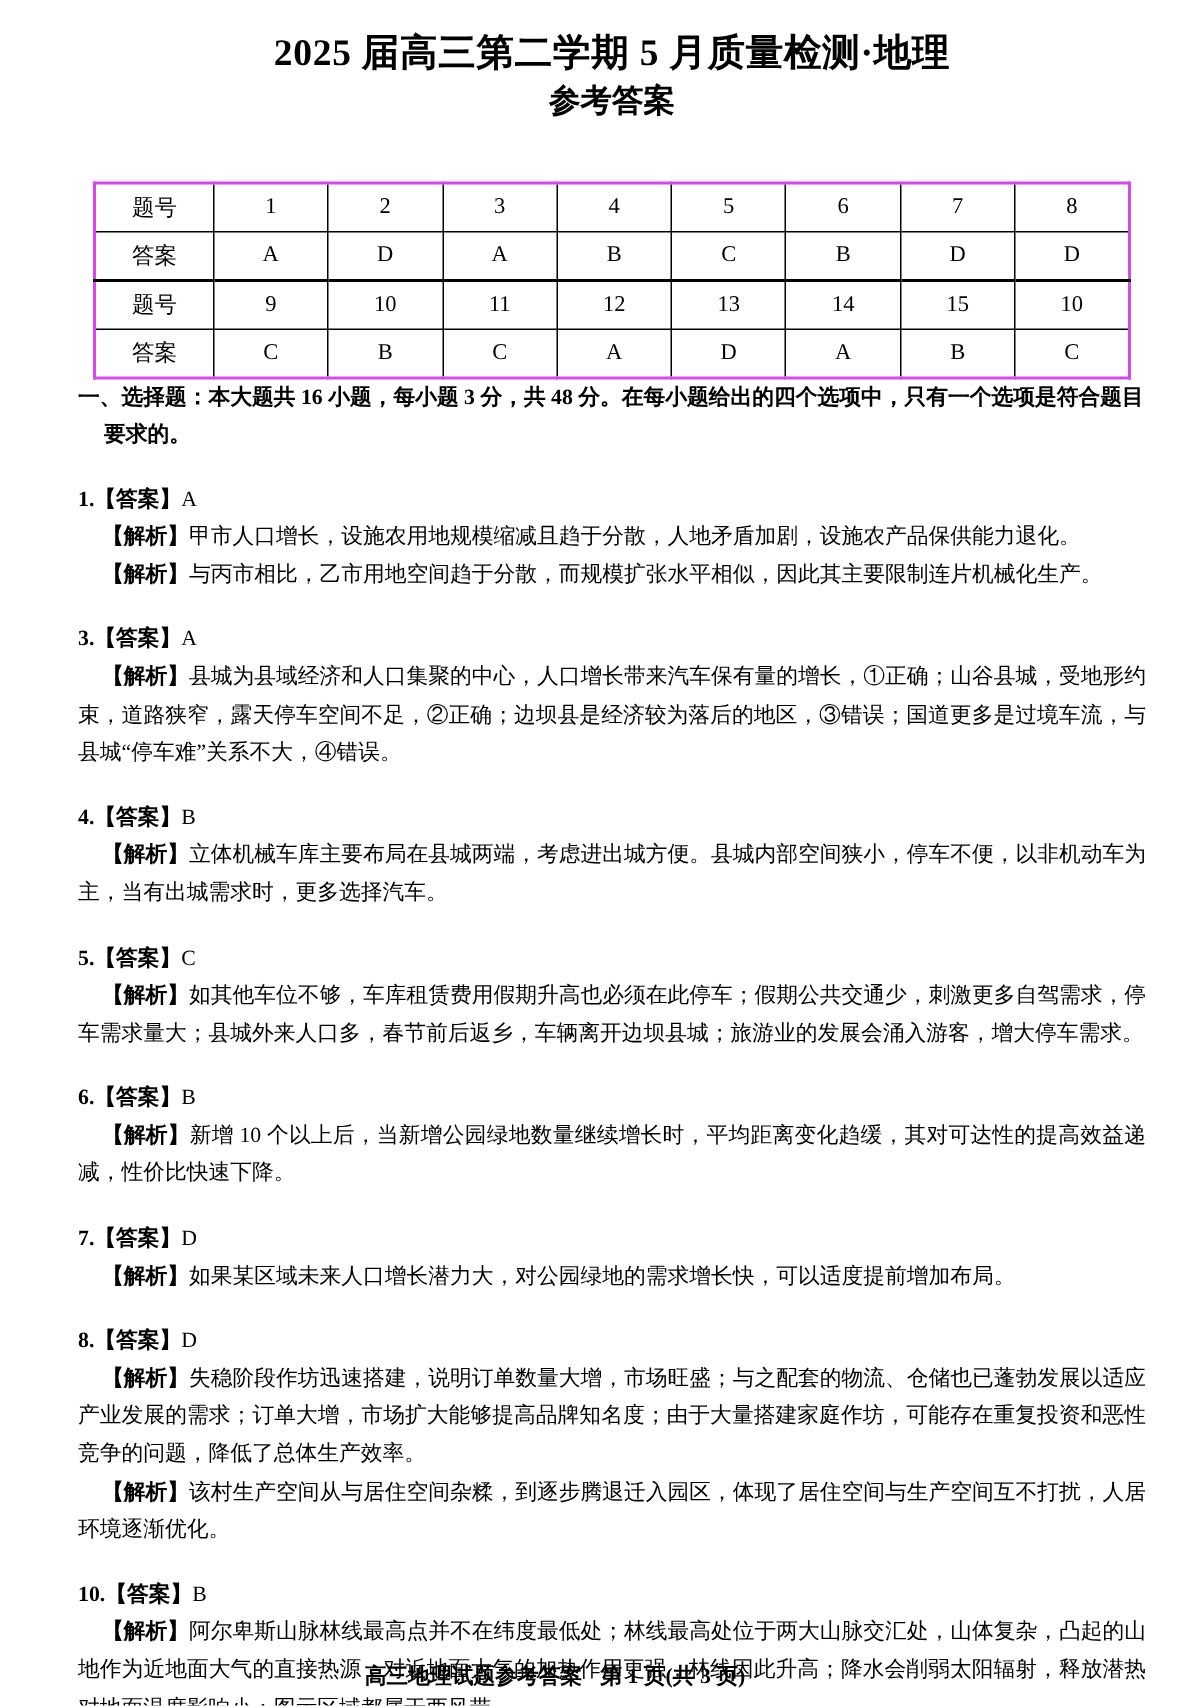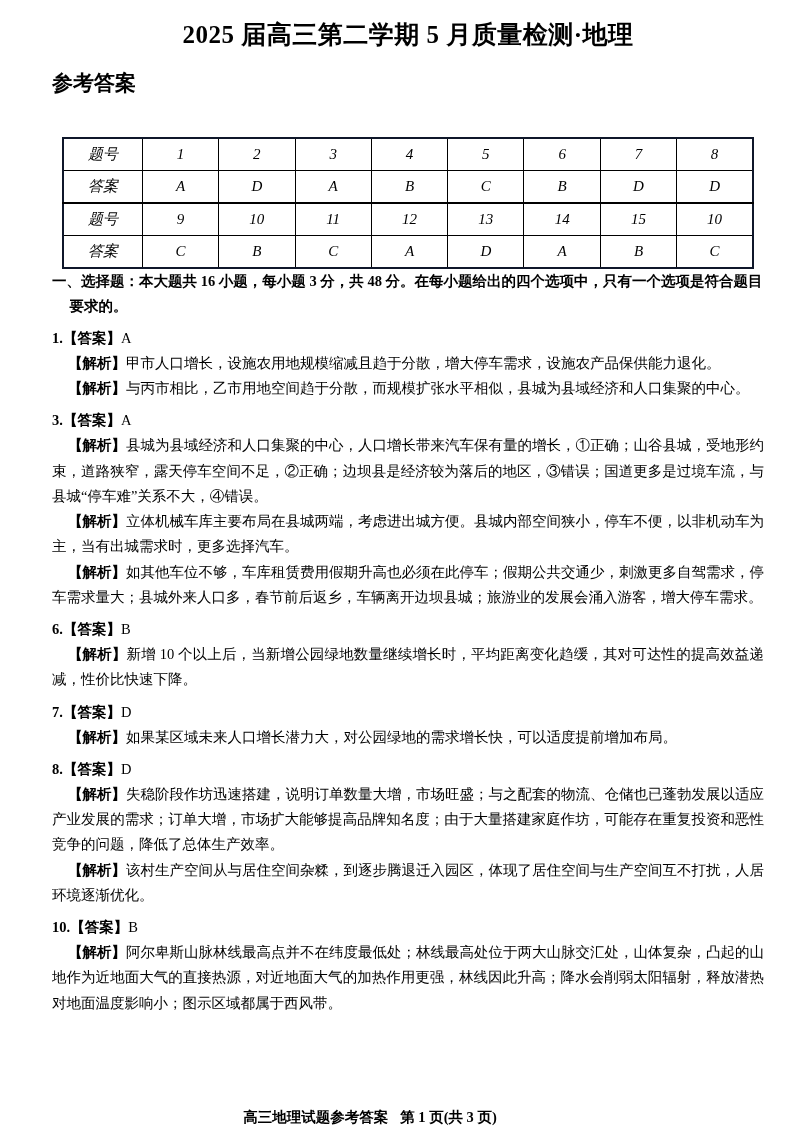--- a/index.html
+++ b/index.html
@@ -24,23 +24,24 @@
   }
   .doc-title {
     text-align: center;
     font-size: 25px;
     font-weight: bold;
     letter-spacing: 0.5px;
     margin: 4px 0 2px 0;
     font-family: "Liberation Serif", "DejaVu Serif", serif;
   }
   .doc-subtitle {
+    text-align: center;
     font-size: 21px;
     font-weight: bold;
-    margin: 18px 0 0 0;
+    margin: 2px 0 0 0;
   }
   .answer-table-wrap {
     margin: 40px 10px 0 10px;
   }
   table.answer-table {
     border-collapse: collapse;
     width: 100%;
     table-layout: fixed;
   }
   table.answer-table td {
@@ -52,39 +53,38 @@
     font-family: "Liberation Serif", "DejaVu Serif", serif;
   }
   table.answer-table td.hdr {
     font-family: "Liberation Serif", "DejaVu Serif", serif;
     font-size: 15px;
   }
   table.answer-table tr.mid-divider td {
     border-top: 2px solid #000;
   }
   table.answer-table {
-    border: 2px solid #0f172a;
-    font-style: italic;
+    border: 2px solid #d946ef;
   }
   col.label-col { width: 11.5%; }
 
   .section-head {
     font-size: 14.5px;
     font-weight: bold;
     line-height: 1.72;
     text-align: justify;
   }
   .section-head .indent2 {
     display: block;
     text-indent: 1.2em;
   }
   .qitem {
     font-size: 14.5px;
     line-height: 1.73;
-    margin-top: 7px;
+    margin-top: 18px;
   }
   .qnum {
     font-weight: bold;
   }
   .bracket-label {
     font-weight: bold;
   }
   .explain {
     font-size: 14.5px;
     line-height: 1.74;
@@ -182,38 +182,44 @@
     <span>一、选择题：本大题共 16 小题，每小题 3 分，共 48 分。在每小题给出的四个选项中，只有一个选项是符合题目</span>
     <span class="indent2">要求的。</span>
   </div>
 
   <div>
 
     <div class="qitem">
       <span class="qnum">1.</span><span class="bracket-label">【答案】</span><span>A</span>
     </div>
     <div class="explain">
-      <span class="bracket-label">【解析】</span><span>甲市人口增长，设施农用地规模缩减且趋于分散，增大停车需求，设施农产品保供能力退化。</span>
-    </div>
-
-    <div class="explain">
-      <span class="bracket-label">【解析】</span><span>与丙市相比，乙市用地空间趋于分散，而规模扩张水平相似，县城为县域经济和人口集聚的中心。</span>
+      <span class="bracket-label">【解析】</span><span>甲市人口增长，设施农用地规模缩减且趋于分散，人地矛盾加剧，设施农产品保供能力退化。</span>
+    </div>
+
+    <div class="explain">
+      <span class="bracket-label">【解析】</span><span>与丙市相比，乙市用地空间趋于分散，而规模扩张水平相似，因此其主要限制连片机械化生产。</span>
     </div>
 
     <div class="qitem">
       <span class="qnum">3.</span><span class="bracket-label">【答案】</span><span>A</span>
     </div>
     <div class="explain">
       <span class="bracket-label">【解析】</span><span>县城为县域经济和人口集聚的中心，人口增长带来汽车保有量的增长，①正确；山谷县城，受地形约束，道路狭窄，露天停车空间不足，②正确；边坝县是经济较为落后的地区，③错误；国道更多是过境车流，与县城“停车难”关系不大，④错误。</span>
     </div>
 
+    <div class="qitem">
+      <span class="qnum">4.</span><span class="bracket-label">【答案】</span><span>B</span>
+    </div>
     <div class="explain">
       <span class="bracket-label">【解析】</span><span>立体机械车库主要布局在县城两端，考虑进出城方便。县城内部空间狭小，停车不便，以非机动车为主，当有出城需求时，更多选择汽车。</span>
     </div>
 
+    <div class="qitem">
+      <span class="qnum">5.</span><span class="bracket-label">【答案】</span><span>C</span>
+    </div>
     <div class="explain">
       <span class="bracket-label">【解析】</span><span>如其他车位不够，车库租赁费用假期升高也必须在此停车；假期公共交通少，刺激更多自驾需求，停车需求量大；县城外来人口多，春节前后返乡，车辆离开边坝县城；旅游业的发展会涌入游客，增大停车需求。</span>
     </div>
 
     <div class="qitem">
       <span class="qnum">6.</span><span class="bracket-label">【答案】</span><span>B</span>
     </div>
     <div class="explain">
       <span class="bracket-label">【解析】</span><span>新增 10 个以上后，当新增公园绿地数量继续增长时，平均距离变化趋缓，其对可达性的提高效益递减，性价比快速下降。</span>
     </div>

